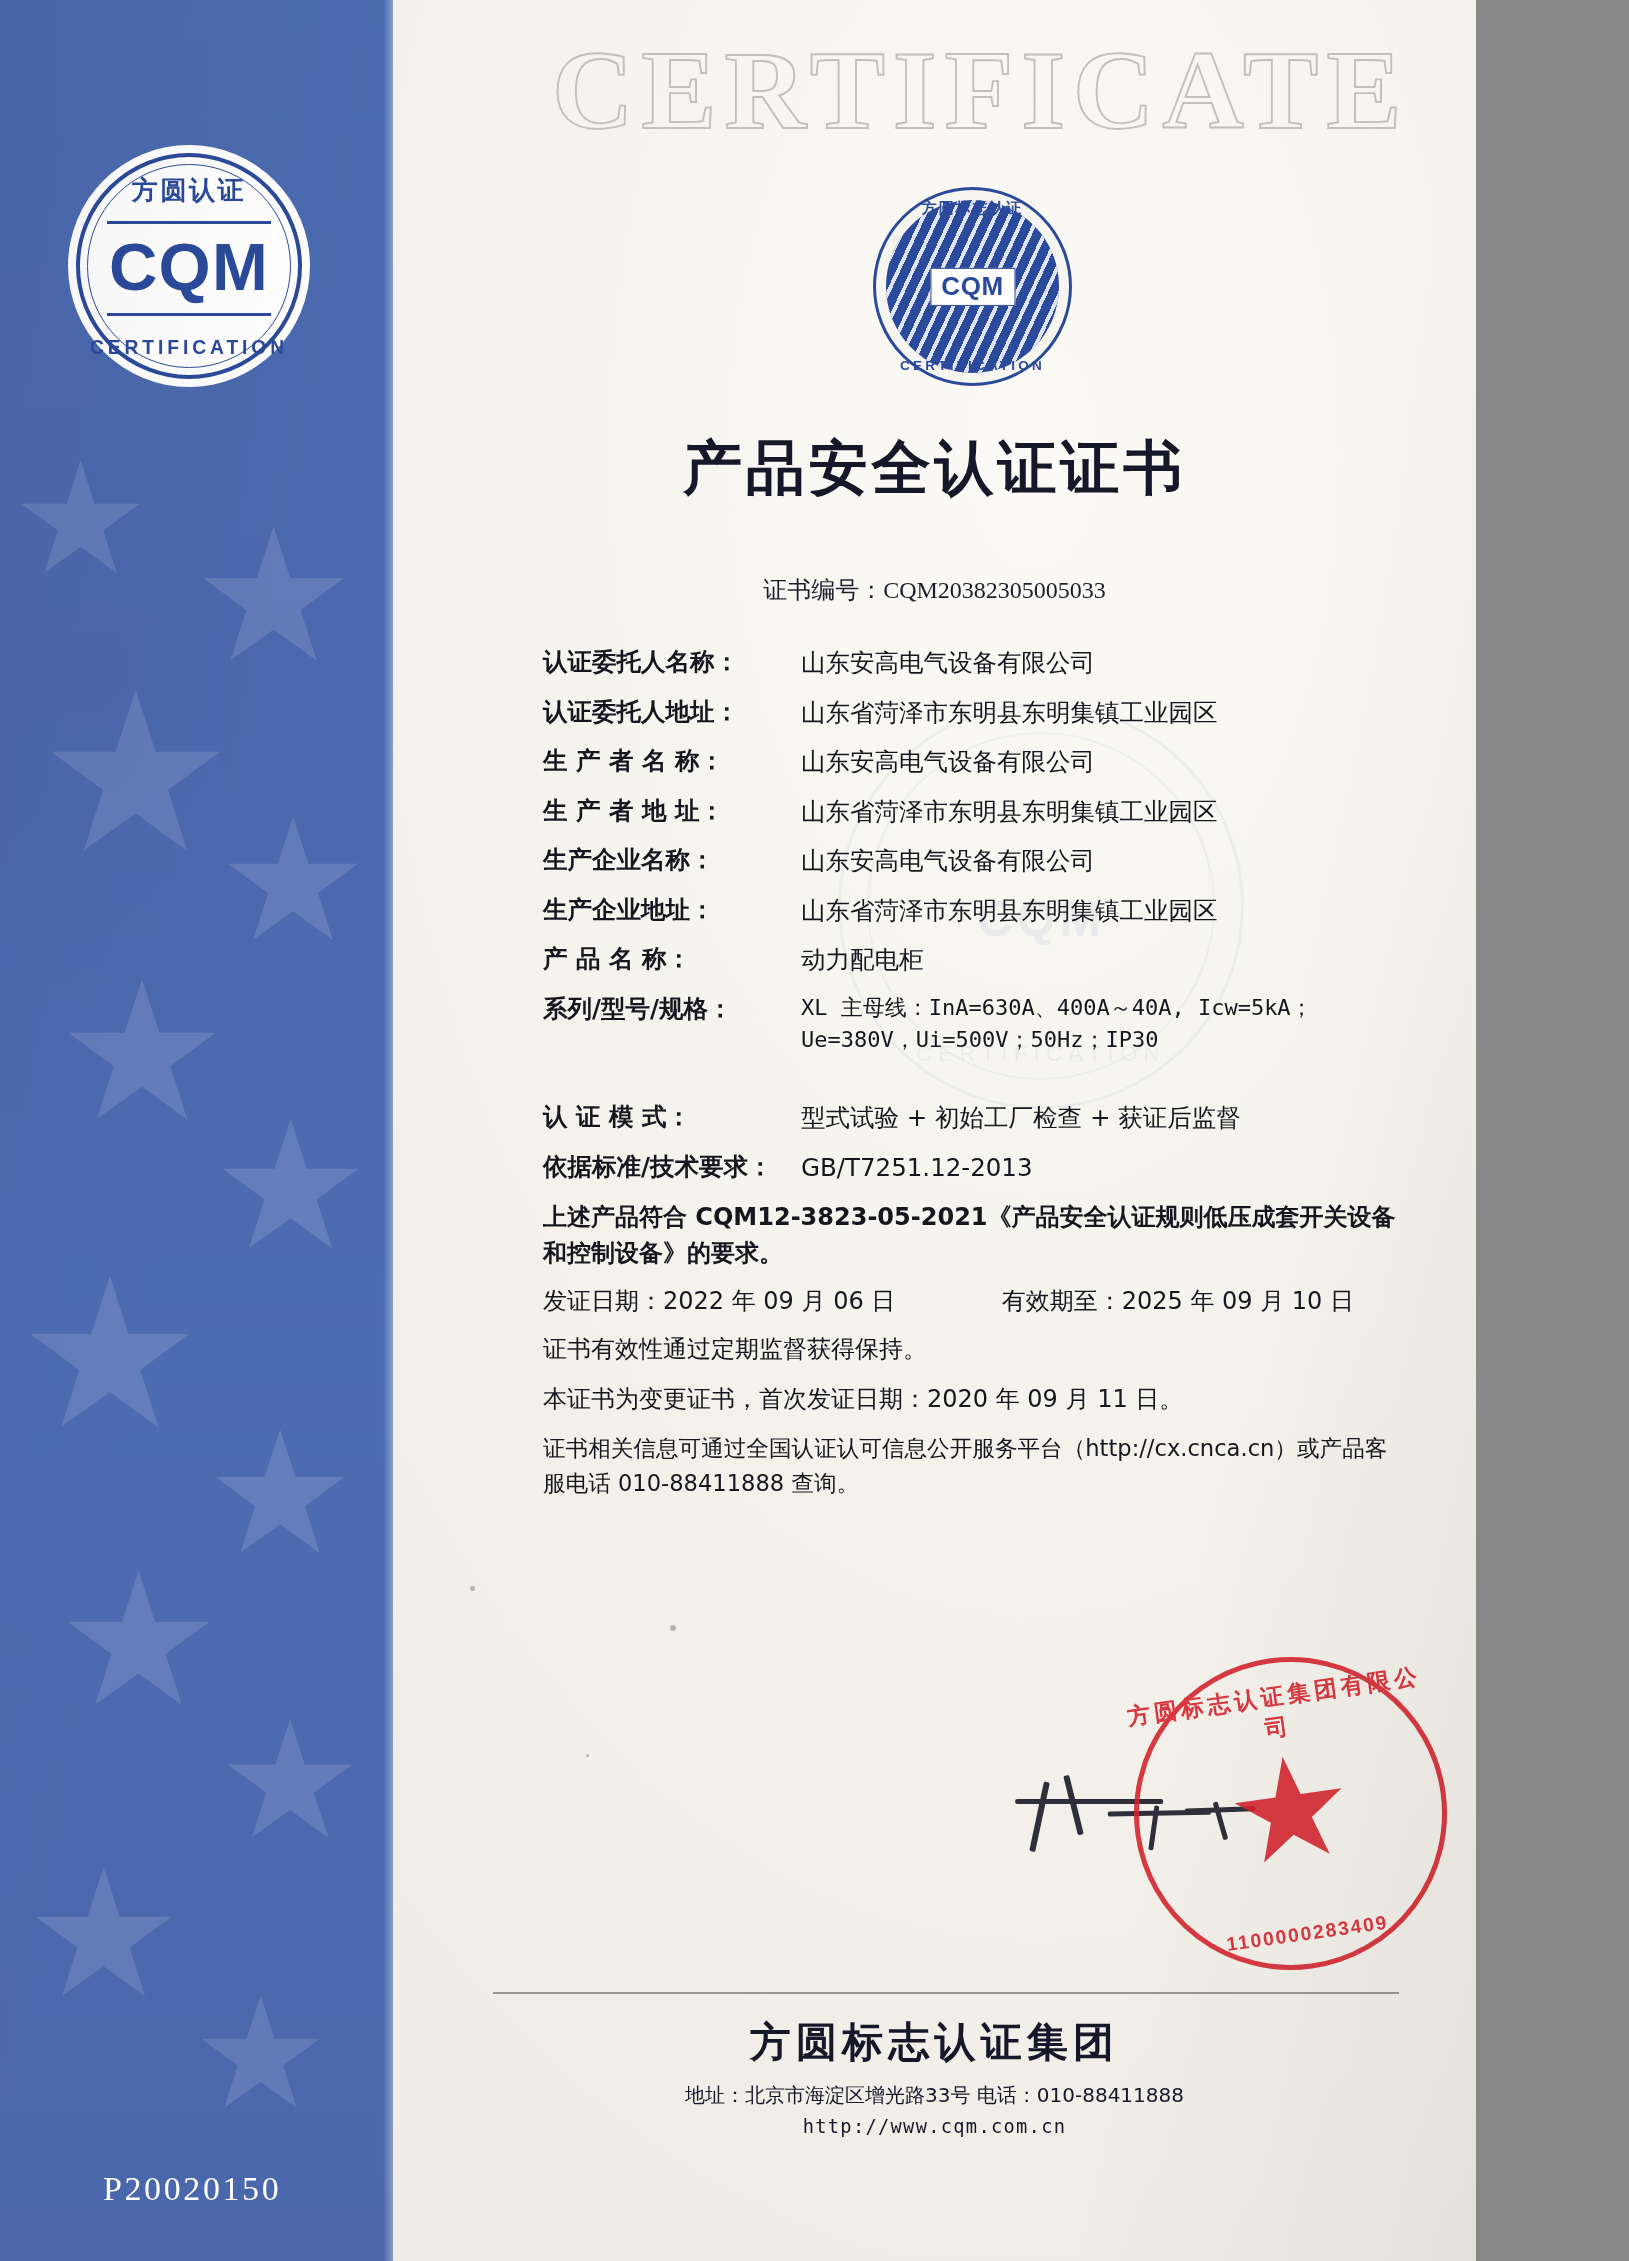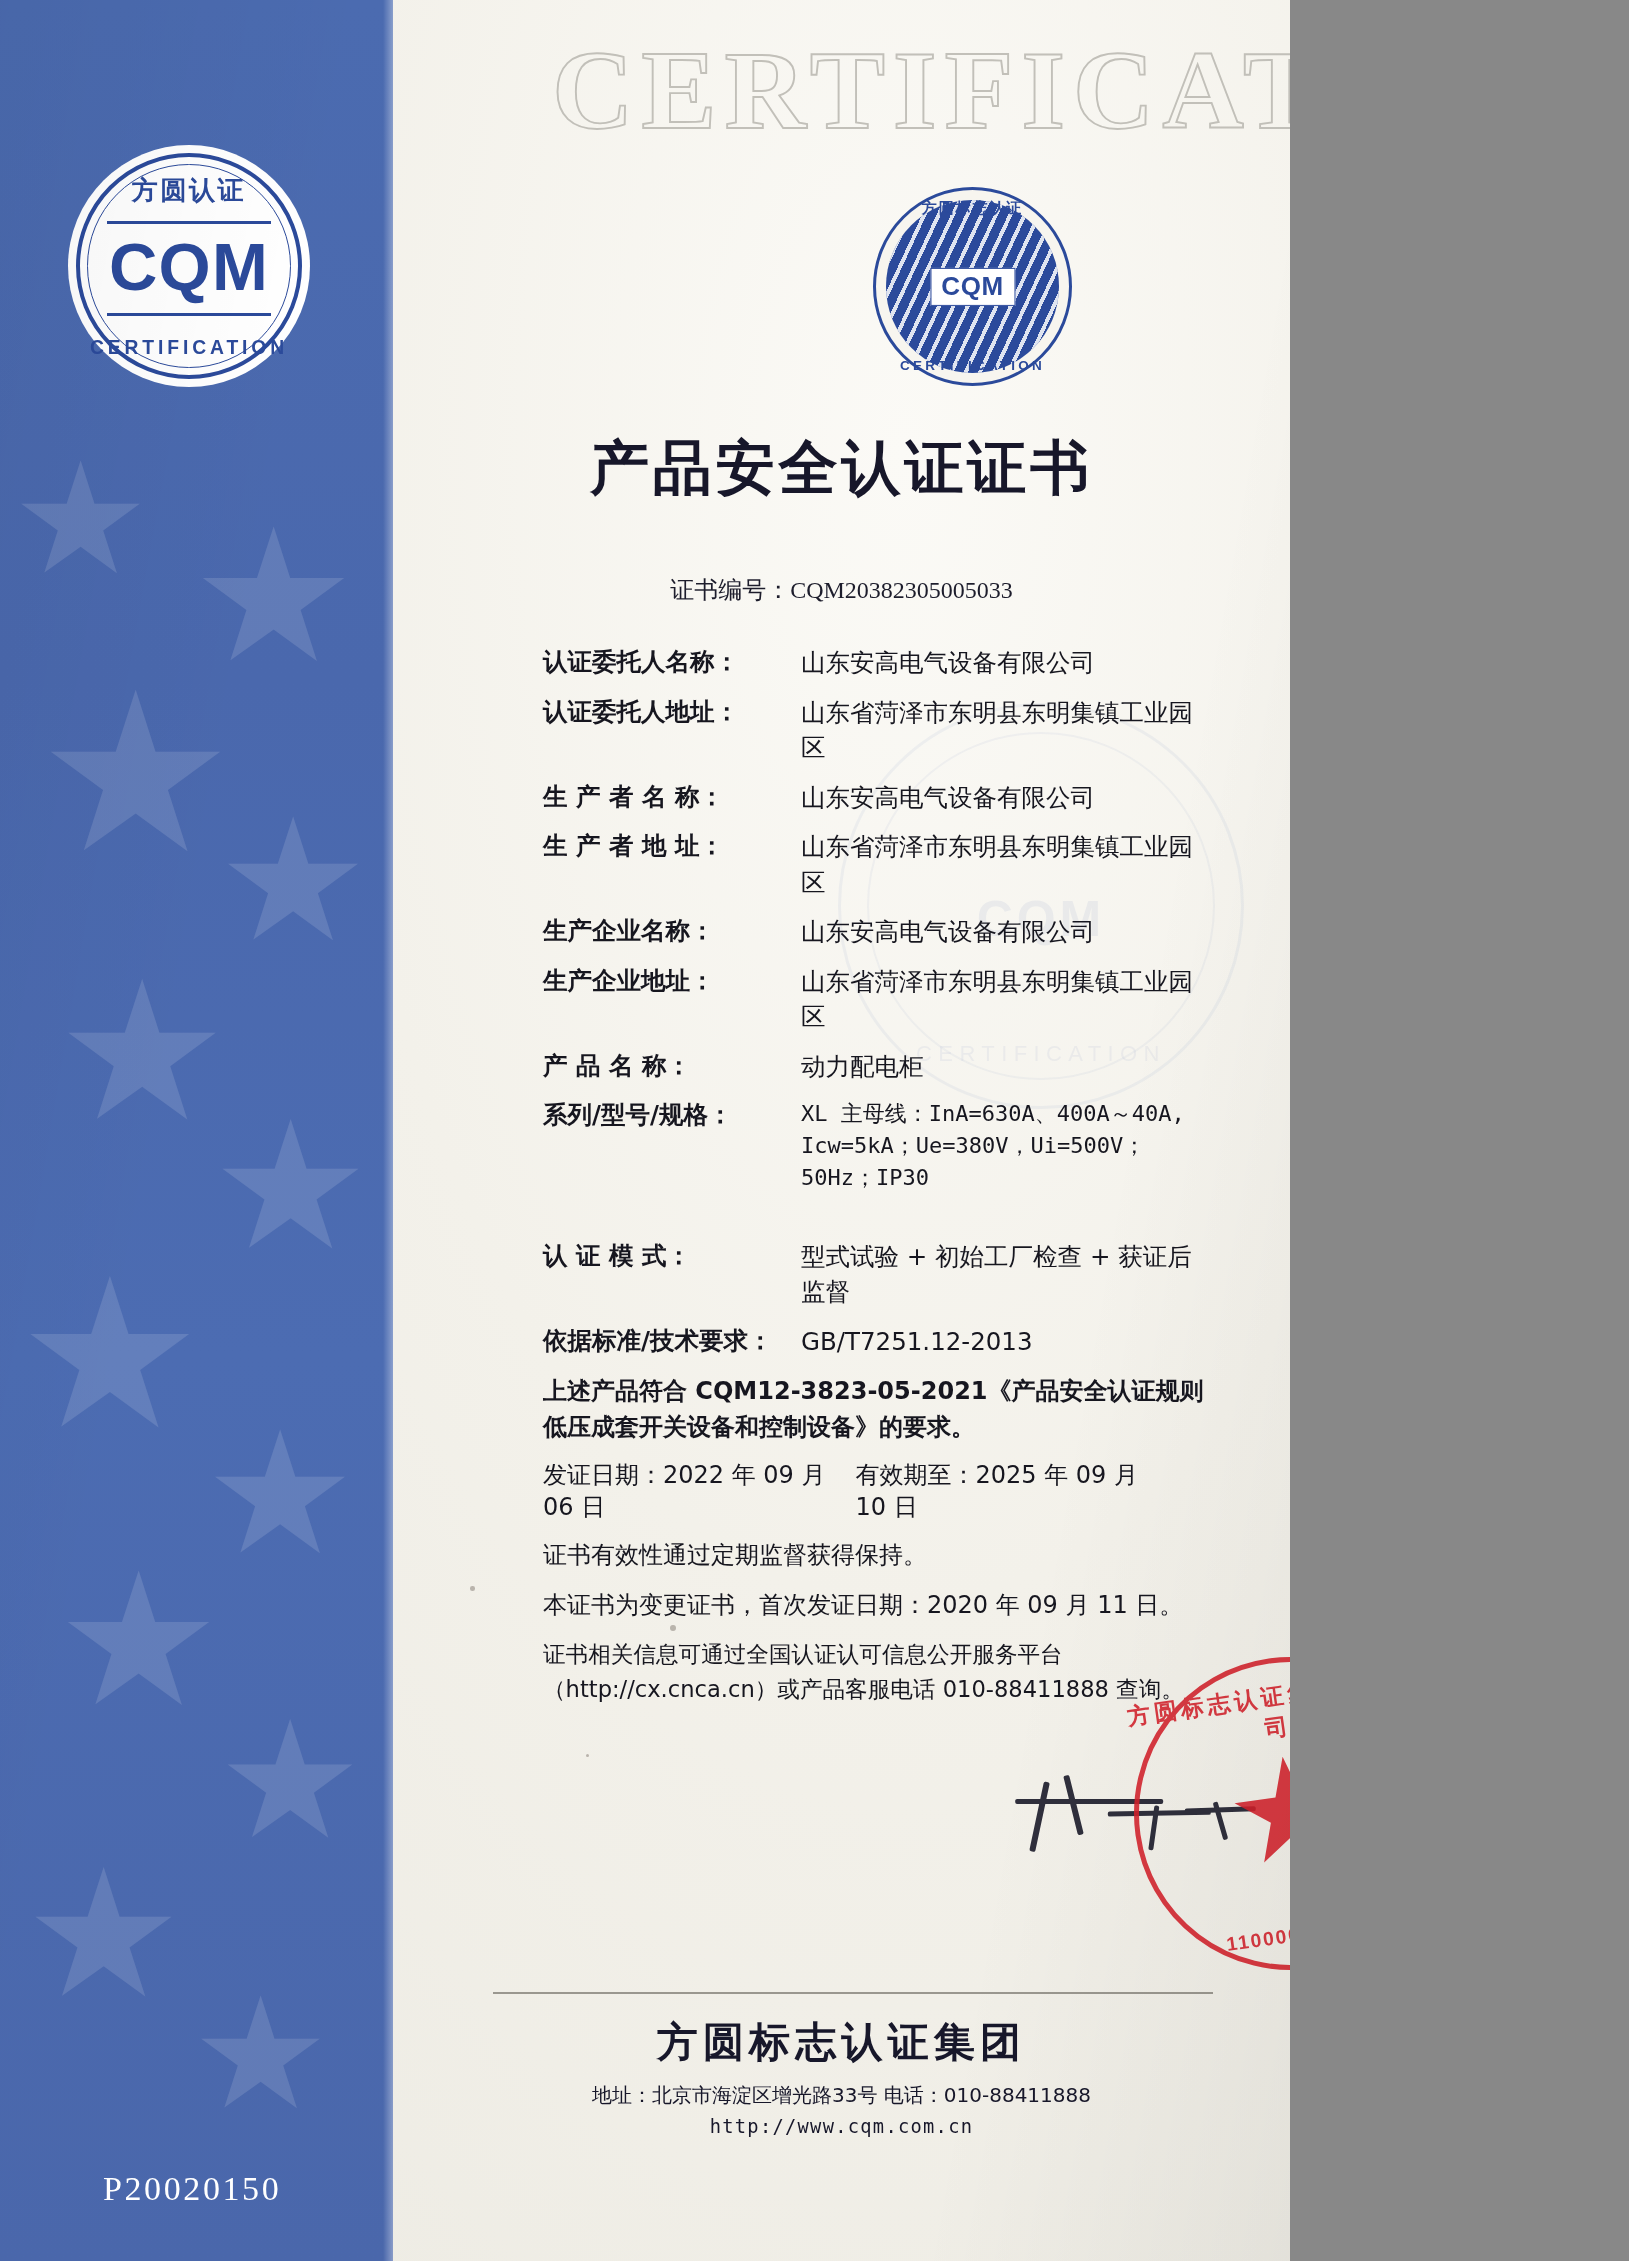--- a/index.html
+++ b/index.html
@@ -2,21 +2,21 @@
 <html lang="zh" style="font-size:10.3px"><head>
 <meta charset="utf-8">
 <style>
   html, body {
     margin: 0;
     padding: 0;
     background: #888;
   }
   .page {
     position: relative;
-    width: 1290px;
+    width: 1476px;
     height: 2261px;
     background: #ffffff;
     overflow: hidden;
     font-family: "Liberation Serif", "DejaVu Serif", serif;
   }
   
   .paper-bg {
     position: absolute;
     inset: 0;
     background:

